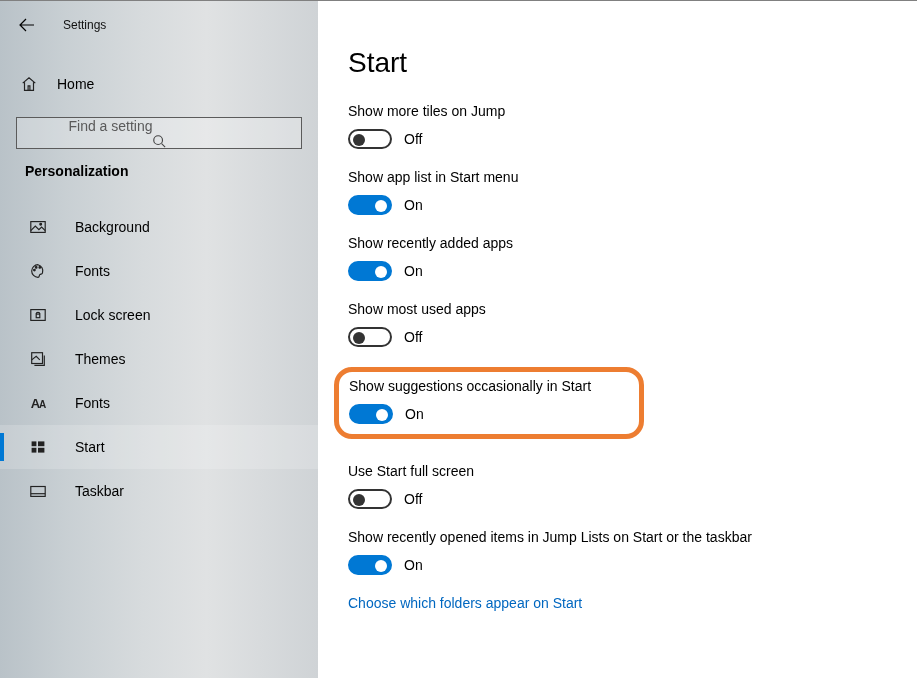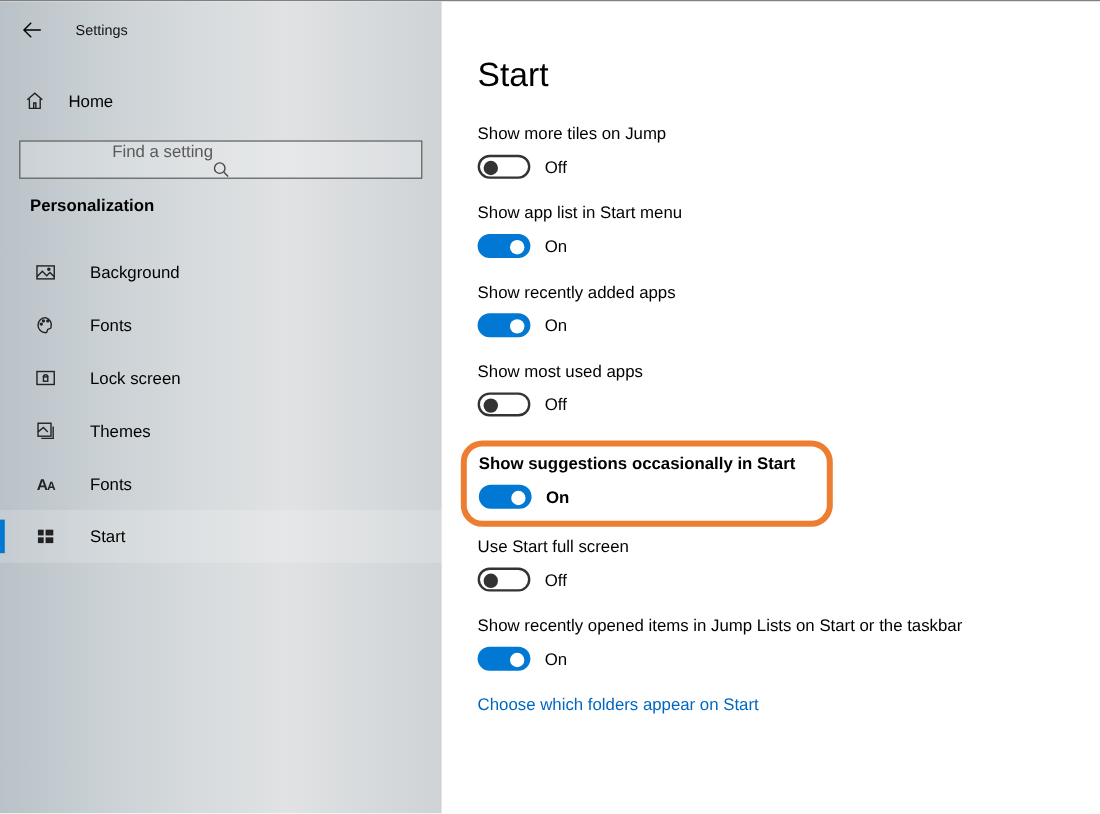--- a/index.html
+++ b/index.html
@@ -9,21 +9,21 @@
       color: #000;
       background: #fff;
       width: 917px;
       height: 678px;
       overflow: hidden;
       display: flex;
       border-top: 1px solid #808080;
     }
     
     .sidebar {
-      width: 368px;
+      width: 318px;
       height: 100%;
       background: linear-gradient(to right,
         #b9c2c8 0%, #c8cfd3 20%, #d7dbdd 45%, #e0e2e3 65%, #cfd3d6 100%);
       padding-top: 8px;
       display: flex;
       flex-direction: column;
     }
     .topbar {
       display: flex;
       align-items: center;
@@ -118,23 +118,22 @@
     .toggle-off .knob { left:3px; background:#333; }
     .toggle-on { background:#0078d4; border:2px solid #0078d4; }
     .toggle-on .knob { right:3px; background:#fff; }
     .toggle-text { font-size:14px; }
     .highlight-box {
       border: 5px solid #ed7d31;
       border-radius: 18px;
       padding: 6px 16px 10px 10px;
       display: inline-block;
       margin-left: -14px;
-      margin-bottom: 8px;
+      margin-bottom: 24px;
       min-width: 310px;
-      font-weight: bold;
     }
     .highlight-box .setting { margin-bottom: 0; }
     .link-row {
       color:#0067c0; font-size:14px; cursor:pointer; margin-top:6px;
     }
   </style>
 </head>
 <body>
 
 <div class="sidebar">
@@ -228,20 +227,29 @@
       <svg viewBox="0 0 20 20" width="16" height="16" fill="#222">
         <rect x="2" y="3" width="6" height="6"></rect>
           <rect x="10" y="3" width="8" height="6"></rect>
         <rect x="2" y="11" width="6" height="6"></rect>
           <rect x="10" y="11" width="8" height="6"></rect>
       </svg>
     </span>
     <span class="nav-item-label">Start</span>
   </div>
 
+  <div class="nav-item">
+    <span class="nav-iconbox">
+      <svg viewBox="0 0 20 20" width="18" height="18" fill="none" stroke="#222" stroke-width="1.3">
+        <rect x="2" y="5" width="16" height="11"></rect>
+          <line x1="2" y1="13" x2="18" y2="13"></line>
+      </svg>
+    </span>
+    <span class="nav-item-label">Taskbar</span>
+  </div>
 
 </div>
 
 <div class="main">
   <h1 class="page-title">Start</h1>
 
   <div class="setting">
     <div class="setting-label">Show more tiles on Jump</div>
     <div class="toggle-row">
       <div class="toggle toggle-off">

